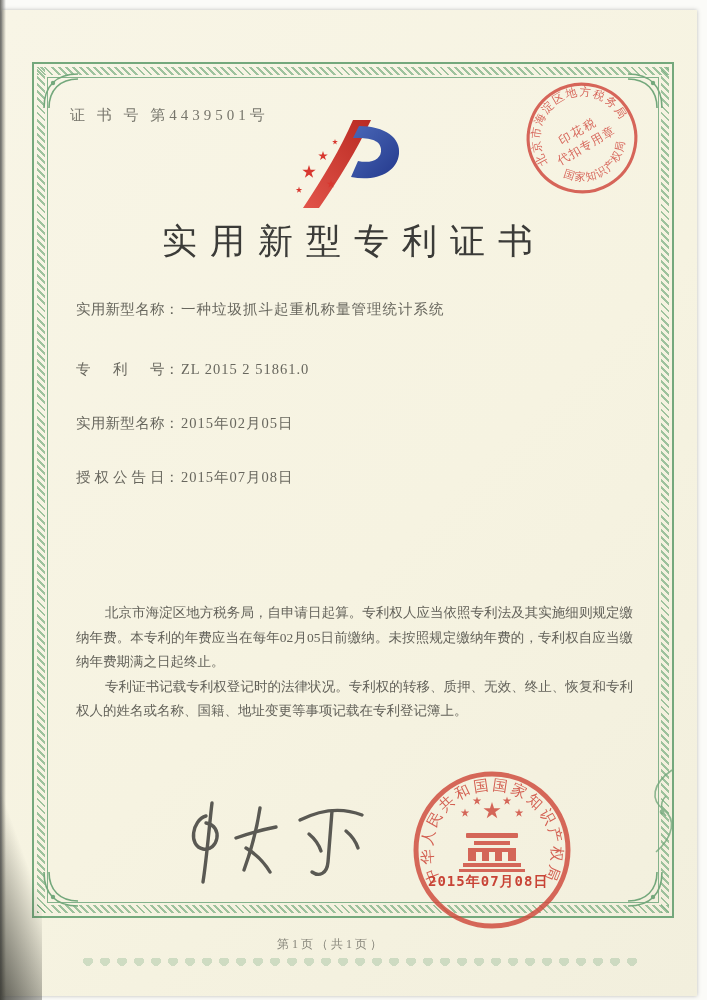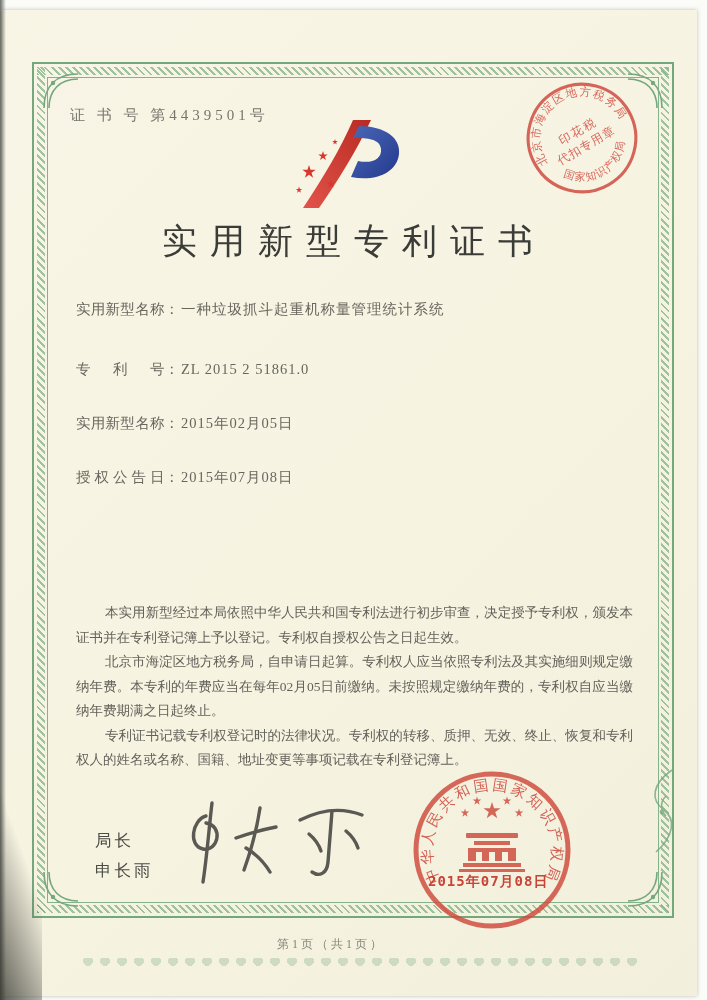--- a/index.html
+++ b/index.html
@@ -161,29 +161,24 @@
     </div>
     <div class="field-row">
       <span class="field-label">实用新型名称</span><span class="field-colon">：</span><span class="field-value">2015年02月05日</span>
     </div>
     <div class="field-row">
       <span class="field-label">授权公告日</span><span class="field-colon">：</span><span class="field-value">2015年07月08日</span>
     </div>
   </div>
 
   <div class="body-text">
-    <p>本实用新型经过本局依照中华人民共和国专利法进行初步审查，决定授予专利权，颁发本证书并在专利登记簿上予以登记。专利权自授权公告之日起生效。</p>
     <p>北京市海淀区地方税务局，自申请日起算。专利权人应当依照专利法及其实施细则规定缴纳年费。本专利的年费应当在每年02月05日前缴纳。未按照规定缴纳年费的，专利权自应当缴纳年费期满之日起终止。</p>
     <p>专利证书记载专利权登记时的法律状况。专利权的转移、质押、无效、终止、恢复和专利权人的姓名或名称、国籍、地址变更等事项记载在专利登记簿上。</p>
   </div>
 
-  <div class="director">
-    <div>局长</div>
-    <div>申长雨</div>
-  </div>
 
   <svg class="sig-svg" viewBox="0 0 225 92">
     <g fill="none" stroke="#3f3f3b" stroke-width="3.4" stroke-linecap="round" opacity=".85">
       <path d="M 34,20 C 20,24 16,50 31,53 C 46,56 52,30 34,27"></path>
       <path d="M 40,7 C 37,32 35,60 31,86"></path>
       <path d="M 88,12 C 85,32 80,52 72,74"></path>
       <path d="M 64,42 C 80,36 94,33 104,31"></path>
       <path d="M 74,52 C 84,58 92,66 98,76"></path>
       <path d="M 128,24 C 150,13 172,12 190,19"></path>
       <path d="M 160,15 L 156,66 C 155,78 147,81 140,76"></path>

